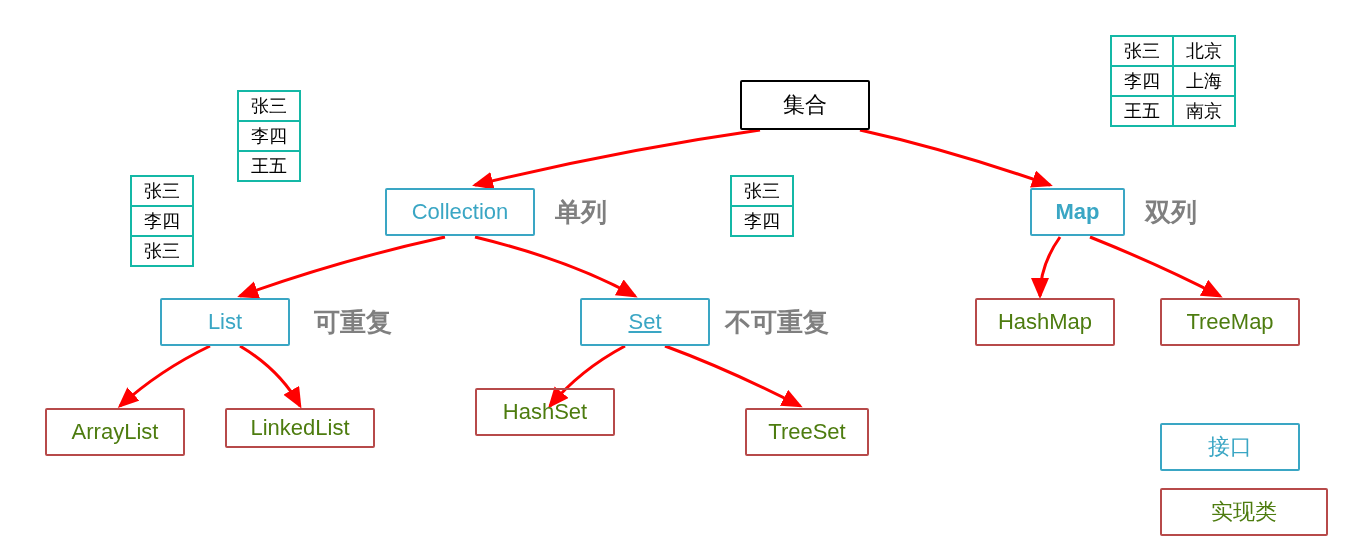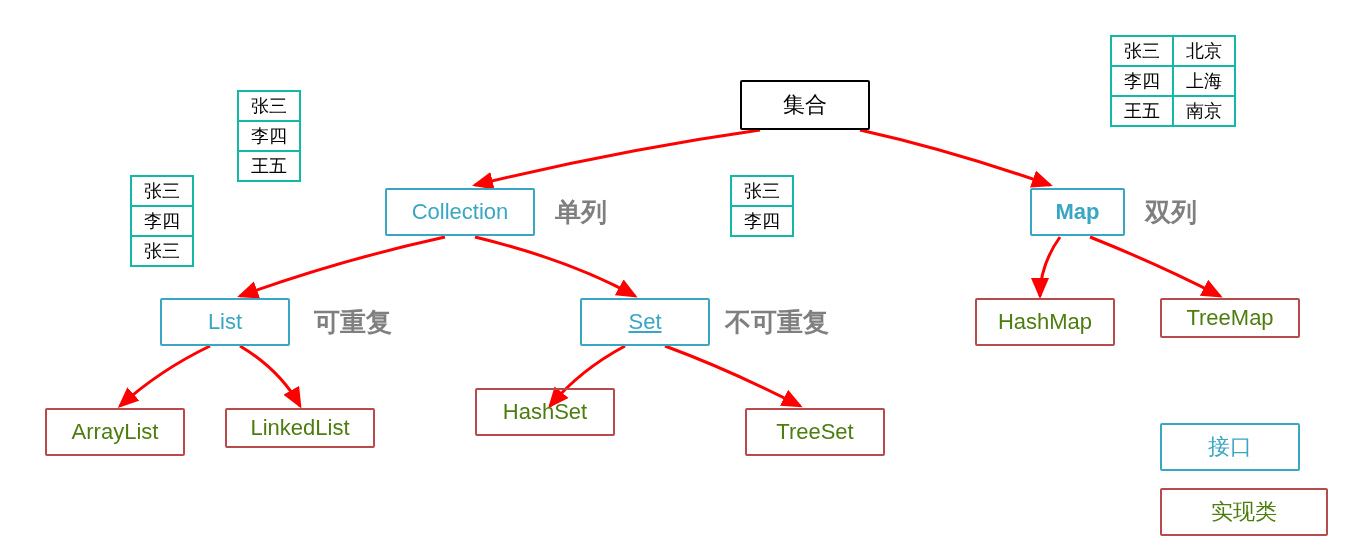--- a/index.html
+++ b/index.html
@@ -123,29 +123,29 @@
 </div>
 
 <div class="box class" style="left:225px; top:408px; width:150px; height:40px;">
   <span>LinkedList</span>
 </div>
 
 <div class="box class" style="left:475px; top:388px; width:140px; height:48px;">
   <span>HashSet</span>
 </div>
 
-<div class="box class" style="left:745px; top:408px; width:140px; height:48px;">
+<div class="box class" style="left:745px; top:408px; width:124px; height:48px;">
   <span>TreeSet</span>
 </div>
 
 <div class="box class" style="left:975px; top:298px; width:140px; height:48px;">
   <span>HashMap</span>
 </div>
 
-<div class="box class" style="left:1160px; top:298px; width:140px; height:40px;">
+<div class="box class" style="left:1160px; top:298px; width:140px; height:48px;">
   <span>TreeMap</span>
 </div>
 
 <div class="box interface" style="left:1160px; top:408px; width:140px; height:48px;margin-top:15px;">
   <span>接口</span>
 </div>
 <div class="box class" style="left:1160px; top:488px; width:168px; height:48px;">
   <span>实现类</span>
 </div>
 

